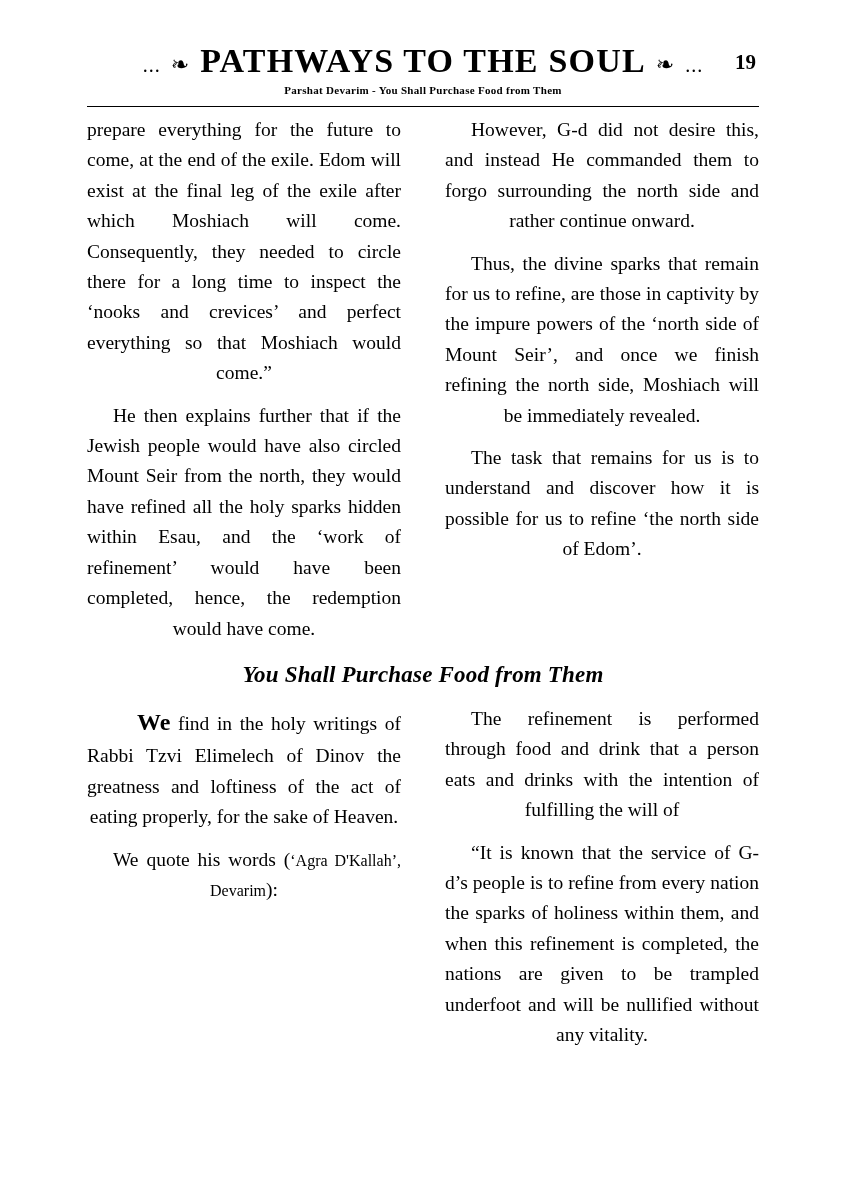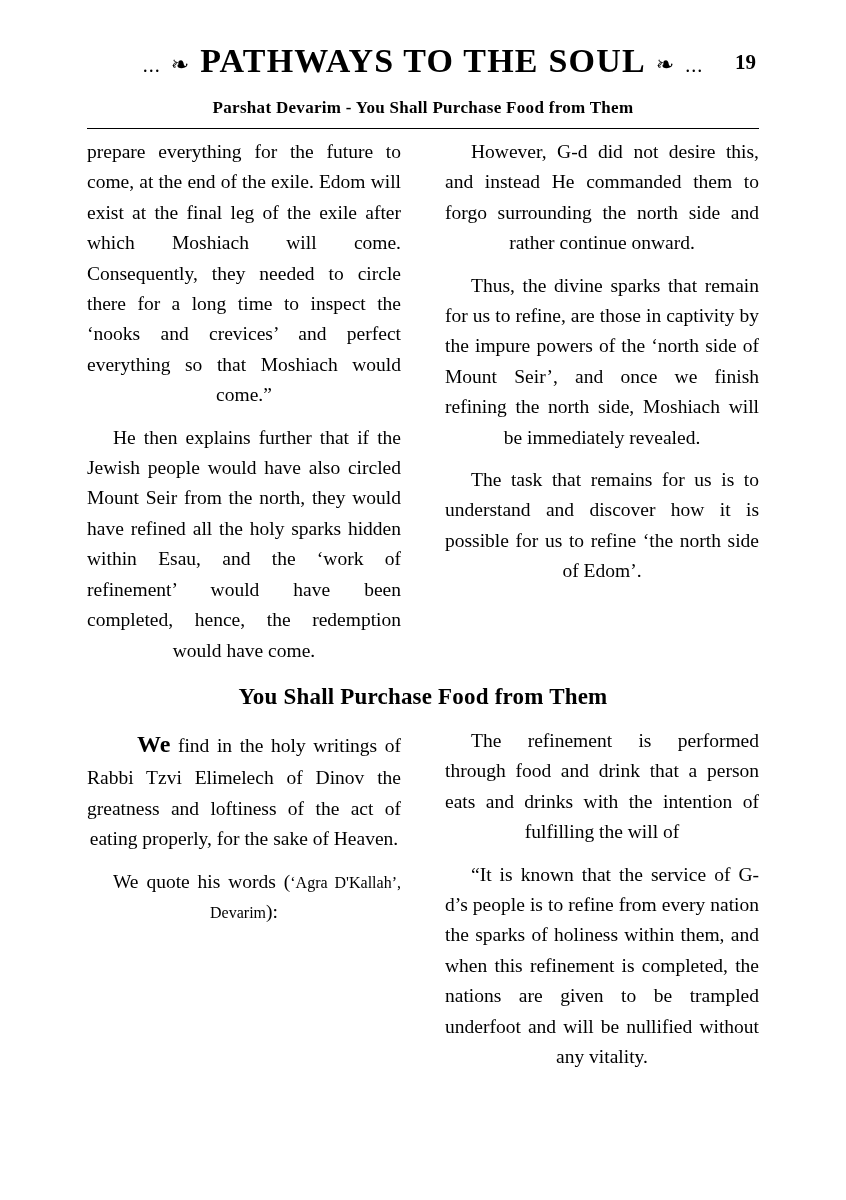--- a/index.html
+++ b/index.html
@@ -50,23 +50,23 @@
   .page-number {
     position: absolute;
     right: 90px;
     top: 50px;
     font-size: 21px;
     font-weight: bold;
     text-align: right;
   }
   .subheader {
     text-align: center;
-    font-size: 17px;
+    font-size: 11px;
     font-weight: bold;
-    margin-top: 18px;
+    margin-top: 4px;
     letter-spacing: 0.3px;
   }
   .rule {
     width: 672px;
     margin: 10px auto 0 auto;
     border-top: 1px solid #000;
   }
   .columns {
     display: flex;
     width: 672px;
@@ -93,20 +93,21 @@
     font-size: 24px;
     margin-left: 24px;
   }
   .section-title {
     width: 672px;
     margin: 6px auto 16px auto;
     text-align: center;
     font-size: 23px;
     font-weight: bold;
     letter-spacing: 0.2px;
+    font-style: italic;
   }
   .small {
     font-size: 16px;
   }
 </style>
 </head>
 <body>
 
 <div class="page">
 

